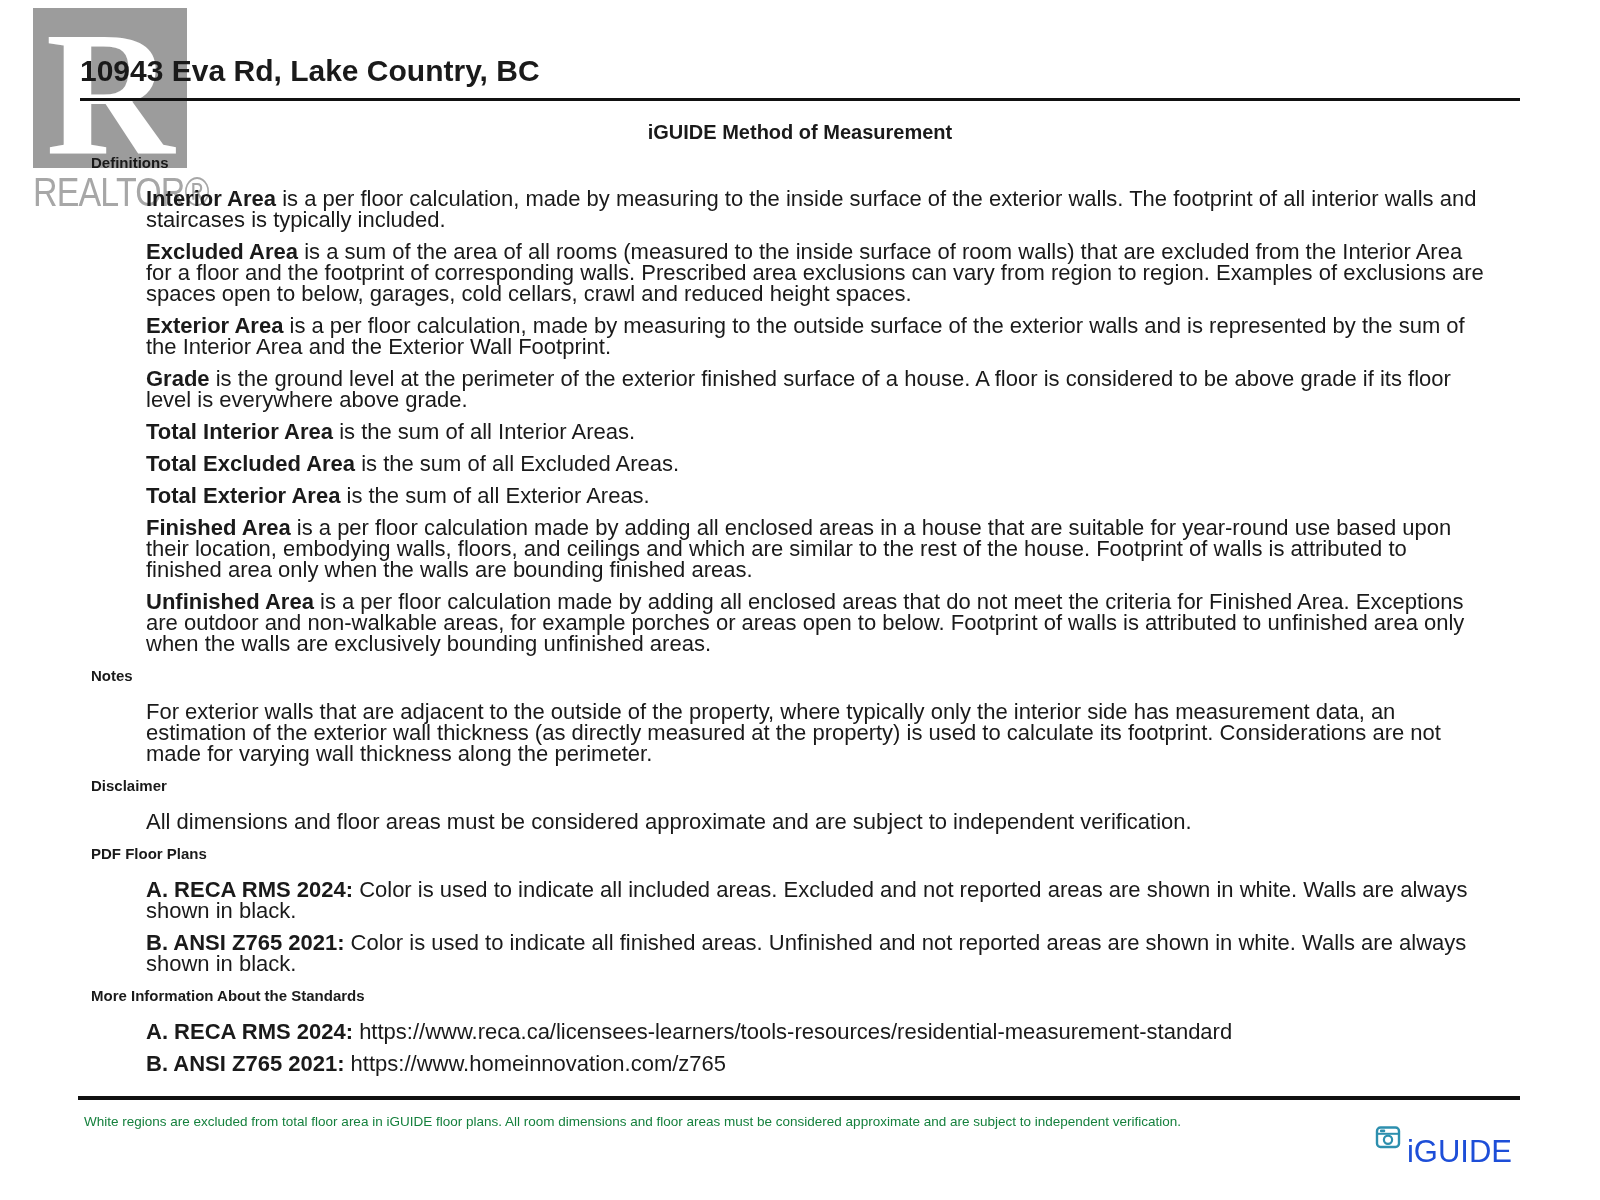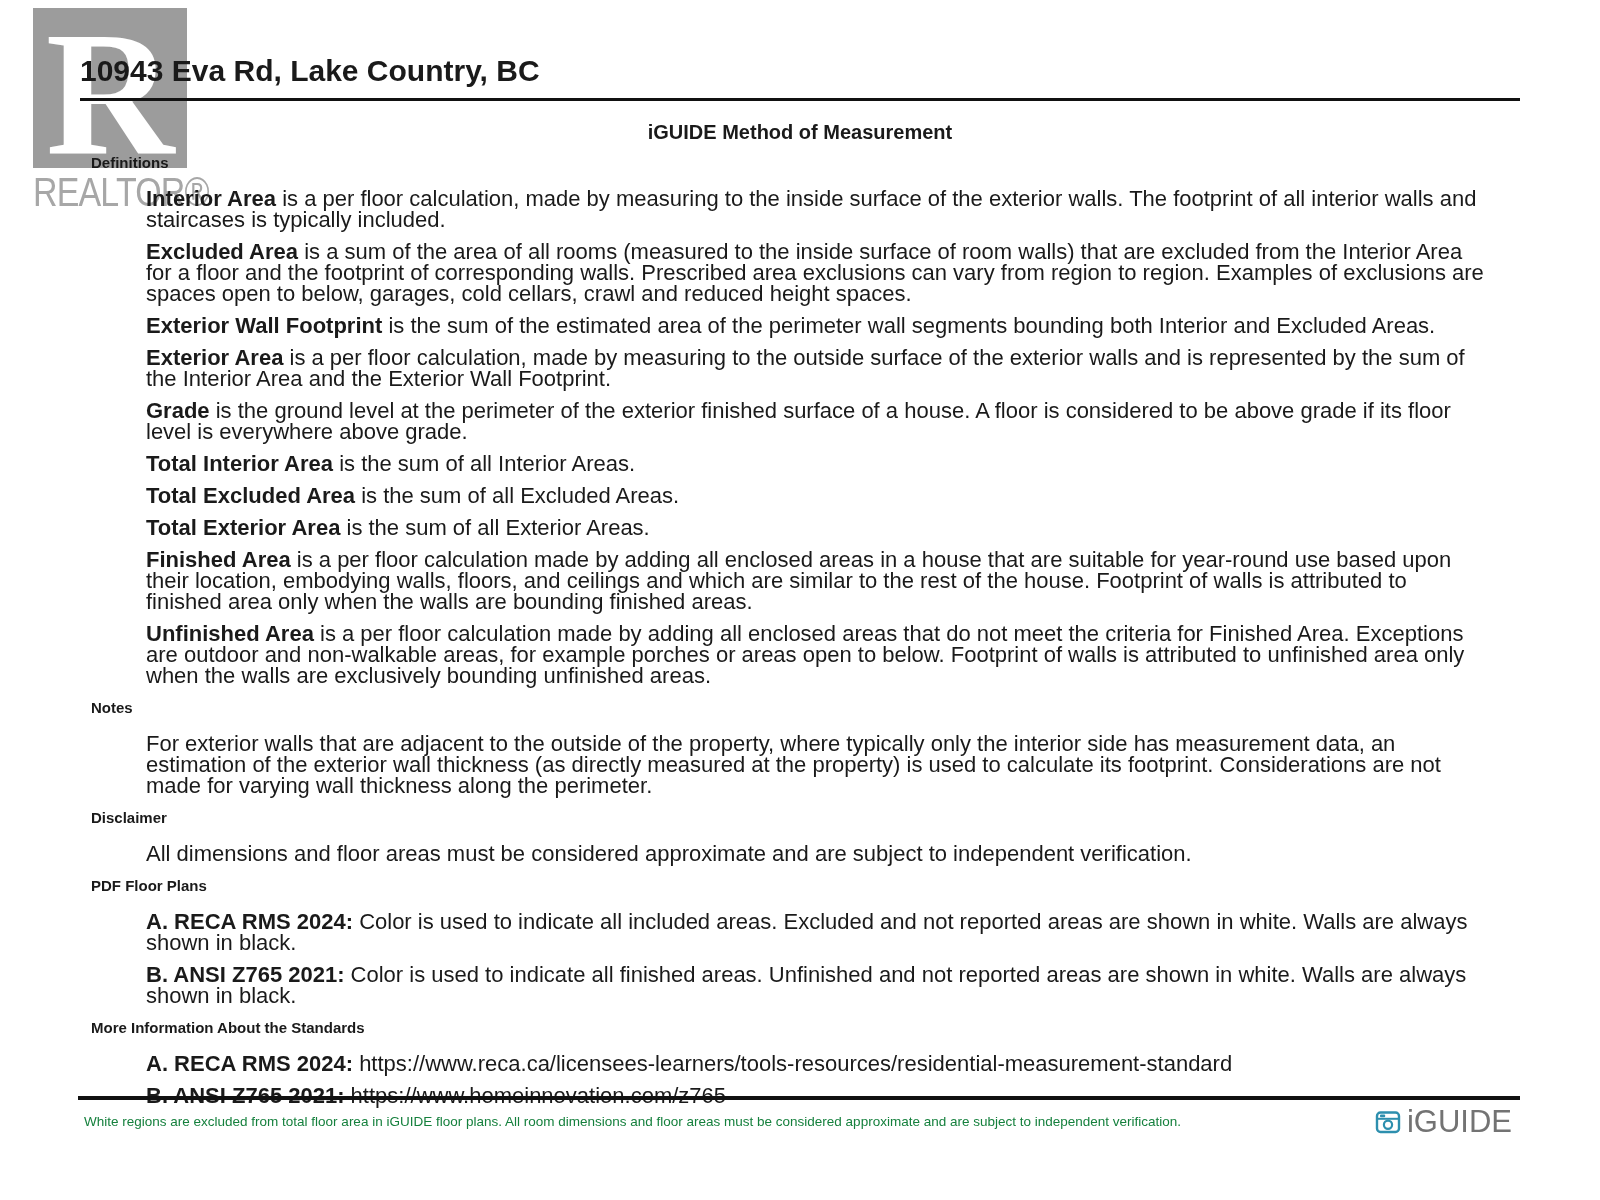--- a/index.html
+++ b/index.html
@@ -106,21 +106,20 @@
   <div class="content">
     <div class="title">10943 Eva Rd, Lake Country, BC</div>
     <div class="title-rule"></div>
     <div class="subtitle">iGUIDE Method of Measurement</div>
 
     <div class="sections">
         <div class="section">
           <div class="section-heading">Definitions</div>
           <p class="para"><b>Interior Area</b><span> is a per floor calculation, made by measuring to the inside surface of the exterior walls. The footprint of all interior walls and staircases is typically included.</span></p>
           <p class="para"><b>Excluded Area</b><span> is a sum of the area of all rooms (measured to the inside surface of room walls) that are excluded from the Interior Area for a floor and the footprint of corresponding walls. Prescribed area exclusions can vary from region to region. Examples of exclusions are spaces open to below, garages, cold cellars, crawl and reduced height spaces.</span></p>
-          <p class="para"><b>Exterior Wall Footprint</b><span> is the sum of the estimated area of the perimeter wall segments bounding both Interior and Excluded Areas.</span></p>
           <p class="para"><b>Exterior Area</b><span> is a per floor calculation, made by measuring to the outside surface of the exterior walls and is represented by the sum of the Interior Area and the Exterior Wall Footprint.</span></p>
           <p class="para"><b>Grade</b><span> is the ground level at the perimeter of the exterior finished surface of a house. A floor is considered to be above grade if its floor level is everywhere above grade.</span></p>
           <p class="para"><b>Total Interior Area</b><span> is the sum of all Interior Areas.</span></p>
           <p class="para"><b>Total Excluded Area</b><span> is the sum of all Excluded Areas.</span></p>
           <p class="para"><b>Total Exterior Area</b><span> is the sum of all Exterior Areas.</span></p>
           <p class="para"><b>Finished Area</b><span> is a per floor calculation made by adding all enclosed areas in a house that are suitable for year-round use based upon their location, embodying walls, floors, and ceilings and which are similar to the rest of the house. Footprint of walls is attributed to finished area only when the walls are bounding finished areas.</span></p>
           <p class="para"><b>Unfinished Area</b><span> is a per floor calculation made by adding all enclosed areas that do not meet the criteria for Finished Area. Exceptions are outdoor and non-walkable areas, for example porches or areas open to below. Footprint of walls is attributed to unfinished area only when the walls are exclusively bounding unfinished areas.</span></p>
         </div>
         <div class="section">
           <div class="section-heading">Notes</div>
@@ -147,16 +146,16 @@
   <div class="footer-text">White regions are excluded from total floor area in iGUIDE floor plans. All room dimensions and floor areas must be considered approximate and are subject to independent verification.</div>
   <div class="iguide-logo">
     <span style="display:inline-flex;">
       <svg width="28" height="28" viewBox="0 0 28 28" fill="none">
         <rect x="3" y="4.5" width="22" height="19.5" rx="3.5" stroke="#2d8fae" stroke-width="2.4"></rect>
         <line x1="3.5" y1="10.8" x2="24.5" y2="10.8" stroke="#2d8fae" stroke-width="2"></line>
         <rect x="6" y="6.6" width="5.2" height="2.6" rx="1" fill="#2d8fae"></rect>
         <circle cx="14" cy="16.8" r="4.1" stroke="#2d8fae" stroke-width="2.2"></circle>
       </svg>
     </span>
-    <span class="iguide-word" style="color:#737373;">iGUIDE</span>
+    <span class="iguide-word" style="color:#1d4ed8;margin-top:30px;">iGUIDE</span>
   </div>
 
 </div>
 
 </body></html>

